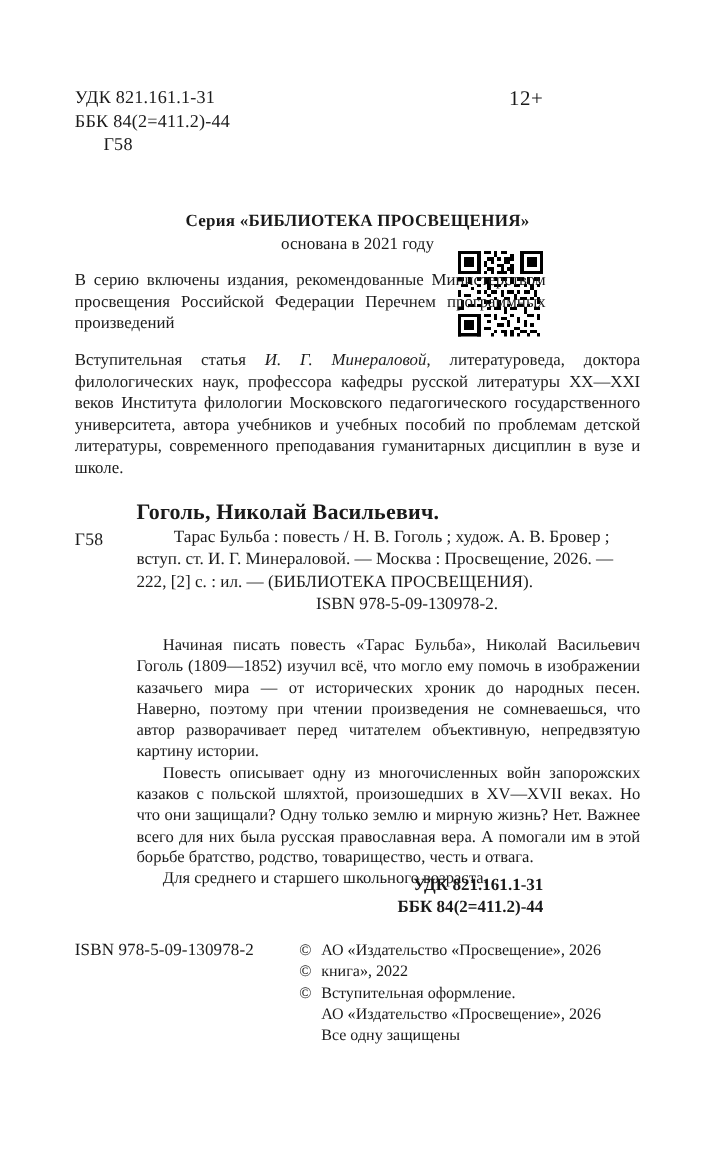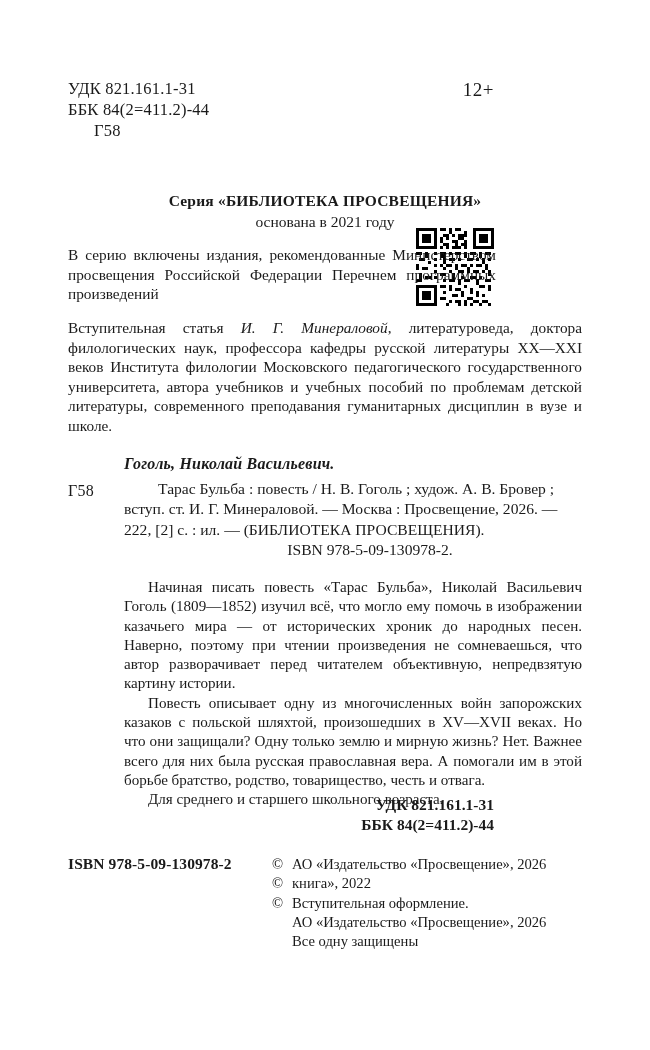--- a/index.html
+++ b/index.html
@@ -93,24 +93,23 @@
     height: 78px;
     background: #ffffff;
   }
   .qr svg { display: block; }
 
   
   .card-author {
     position: absolute;
     left: 124px;
     top: 455px;
-    font-size: 16px;
+    font-size: 20px;
     font-weight: bold;
     letter-spacing: 0.2px;
-    font-style: italic;
   }
   .card-mark {
     position: absolute;
     left: 68px;
     top: 482px;
     font-size: 16px;
     letter-spacing: 0.2px;
   }
   .card-body {
     position: absolute;
@@ -148,21 +147,21 @@
     font-weight: bold;
     line-height: 20px;
   }
 
   
   .isbn-bottom {
     position: absolute;
     left: 68px;
     top: 855px;
     font-size: 15.5px;
-    font-weight: bold;
+    font-weight: normal;
     letter-spacing: 0.1px;
   }
   .copyright {
     position: absolute;
     left: 272px;
     top: 855px;
     width: 312px;
     font-size: 14.6px;
     line-height: 19.3px;
   }

